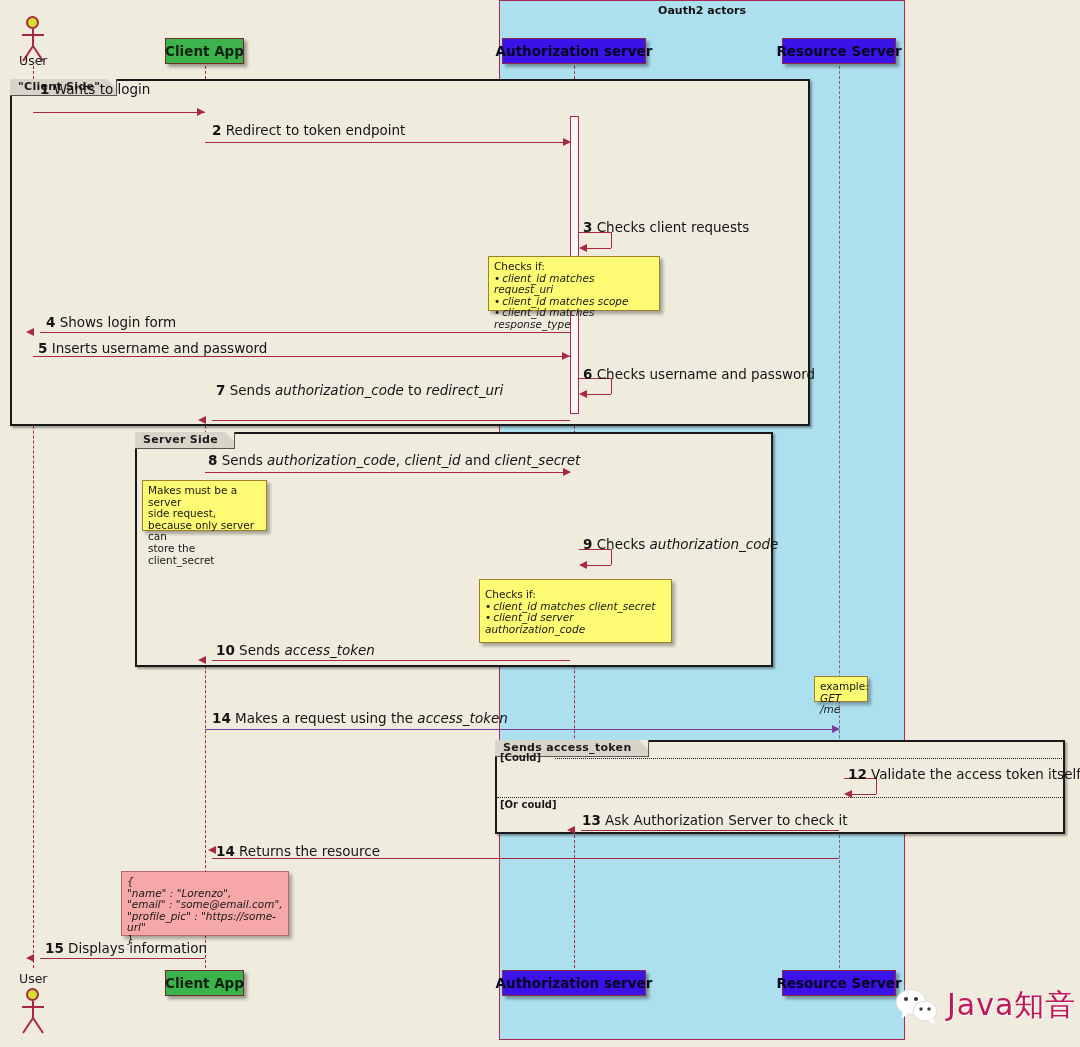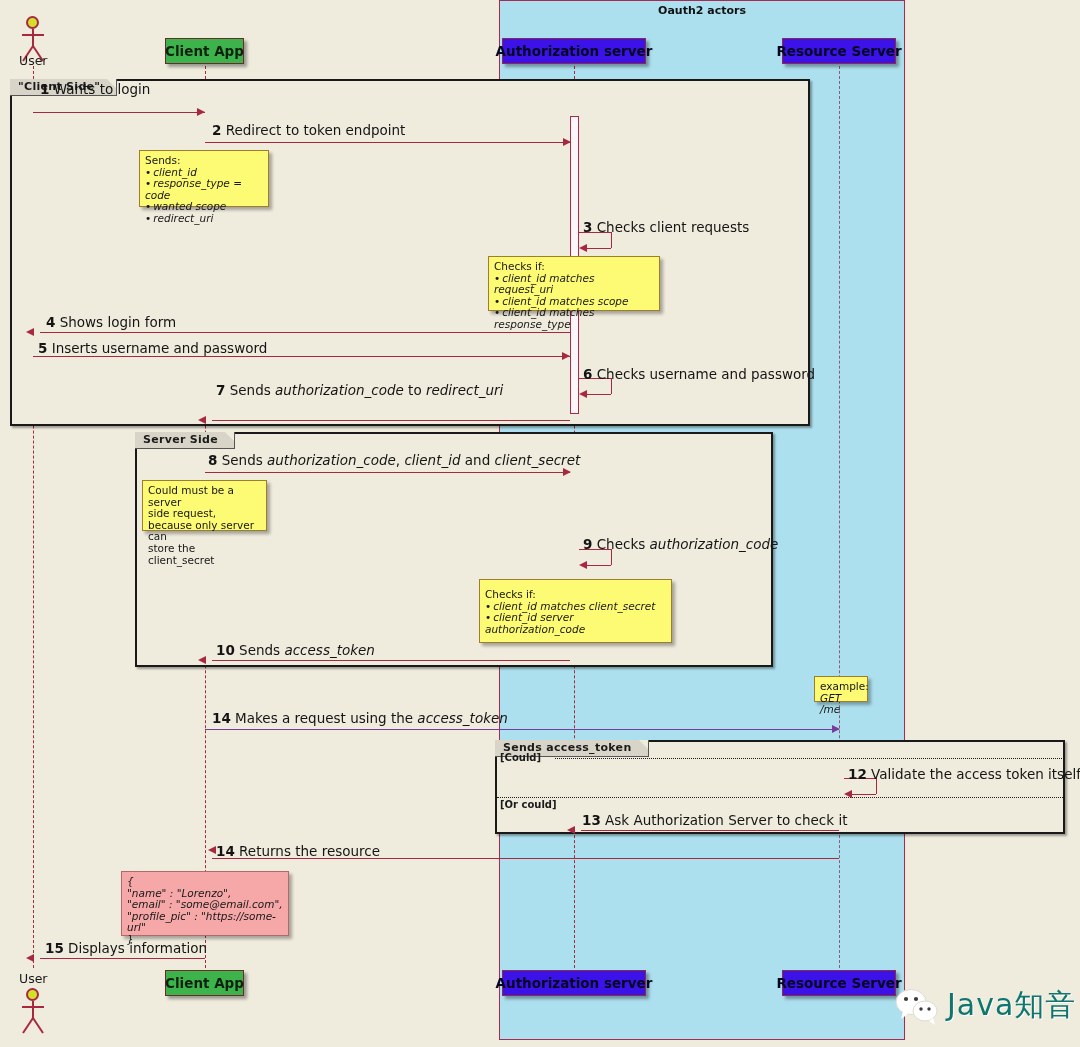--- a/index.html
+++ b/index.html
@@ -136,21 +136,21 @@
     border-top:1px dotted #1b1b1b;
   }
   .altguard{
     position:absolute;font-size:10px;font-weight:bold;color:#1a1a1a;
     white-space:nowrap;
   }
 
   
   .watermark{position:absolute;display:flex;align-items:center;gap:8px;}
   .wm-text{
-    font-size:30px;color:#0f766e;
+    font-size:30px;color:#be185d;
     font-family:"DejaVu Sans", sans-serif;
     text-shadow:1px 1px 0 #fff;
     letter-spacing:1px;
   }
 </style>
 </head>
 <body>
 
 <div id="canvas">
 
@@ -187,27 +187,20 @@
   <div class="activation" style="left:570px;top:116px;width:9px;height:298px;"></div>
 
   <div class="msg" style="left:33px;top:112px;width:172px;"></div>
   <div class="arrowhead right" style="left:197px;top:108px;"></div>
   <div class="msglabel" style="left:40px;top:81px;"><b>1</b> Wants to login</div>
 
   <div class="msg" style="left:205px;top:142px;width:365px;"></div>
   <div class="arrowhead right" style="left:563px;top:138px;"></div>
   <div class="msglabel" style="left:212px;top:122px;"><b>2</b> Redirect to token endpoint</div>
 
-  <div class="note yellow" style="left:139px;top:150px;width:130px;height:57px;">
-    <div>Sends:</div>
-    <div class="bullet"><i>client_id</i></div>
-    <div class="bullet"><i>response_type = code</i></div>
-    <div class="bullet"><i>wanted scope</i></div>
-    <div class="bullet"><i>redirect_uri</i></div>
-  </div>
 
   <div class="selfmsg" style="left:579px;top:232px;width:36px;height:18px;">
     <div class="h1" style="left:0;top:0;width:32px;"></div>
     <div class="v" style="left:32px;top:0;height:16px;"></div>
     <div class="h2" style="left:6px;top:16px;width:26px;"></div>
   </div>
   <div class="arrowhead left" style="left:579px;top:244px;"></div>
   <div class="msglabel" style="left:583px;top:219px;"><b>3</b> Checks client requests</div>
 
   <div class="note yellow" style="left:488px;top:256px;width:172px;height:55px;">
@@ -239,21 +232,21 @@
 
   <div class="groupbox light" style="left:135px;top:432px;width:638px;height:235px;">
     <div class="grouplabel">Server Side</div>
   </div>
 
   <div class="msg" style="left:205px;top:472px;width:365px;"></div>
   <div class="arrowhead right" style="left:563px;top:468px;"></div>
   <div class="msglabel" style="left:208px;top:452px;"><b>8</b> Sends <i>authorization_code</i>, <i>client_id</i> and <i>client_secret</i></div>
 
   <div class="note yellow" style="left:142px;top:480px;width:125px;height:51px;">
-    <div>Could must be a server</div>
+    <div>Makes must be a server</div>
     <div>side request,</div>
     <div>because only server can</div>
     <div>store the client_secret</div>
   </div>
 
   <div class="selfmsg" style="left:579px;top:549px;width:36px;height:18px;">
     <div class="h1" style="left:0;top:0;width:32px;"></div>
     <div class="v" style="left:32px;top:0;height:16px;"></div>
     <div class="h2" style="left:6px;top:16px;width:26px;"></div>
   </div>

